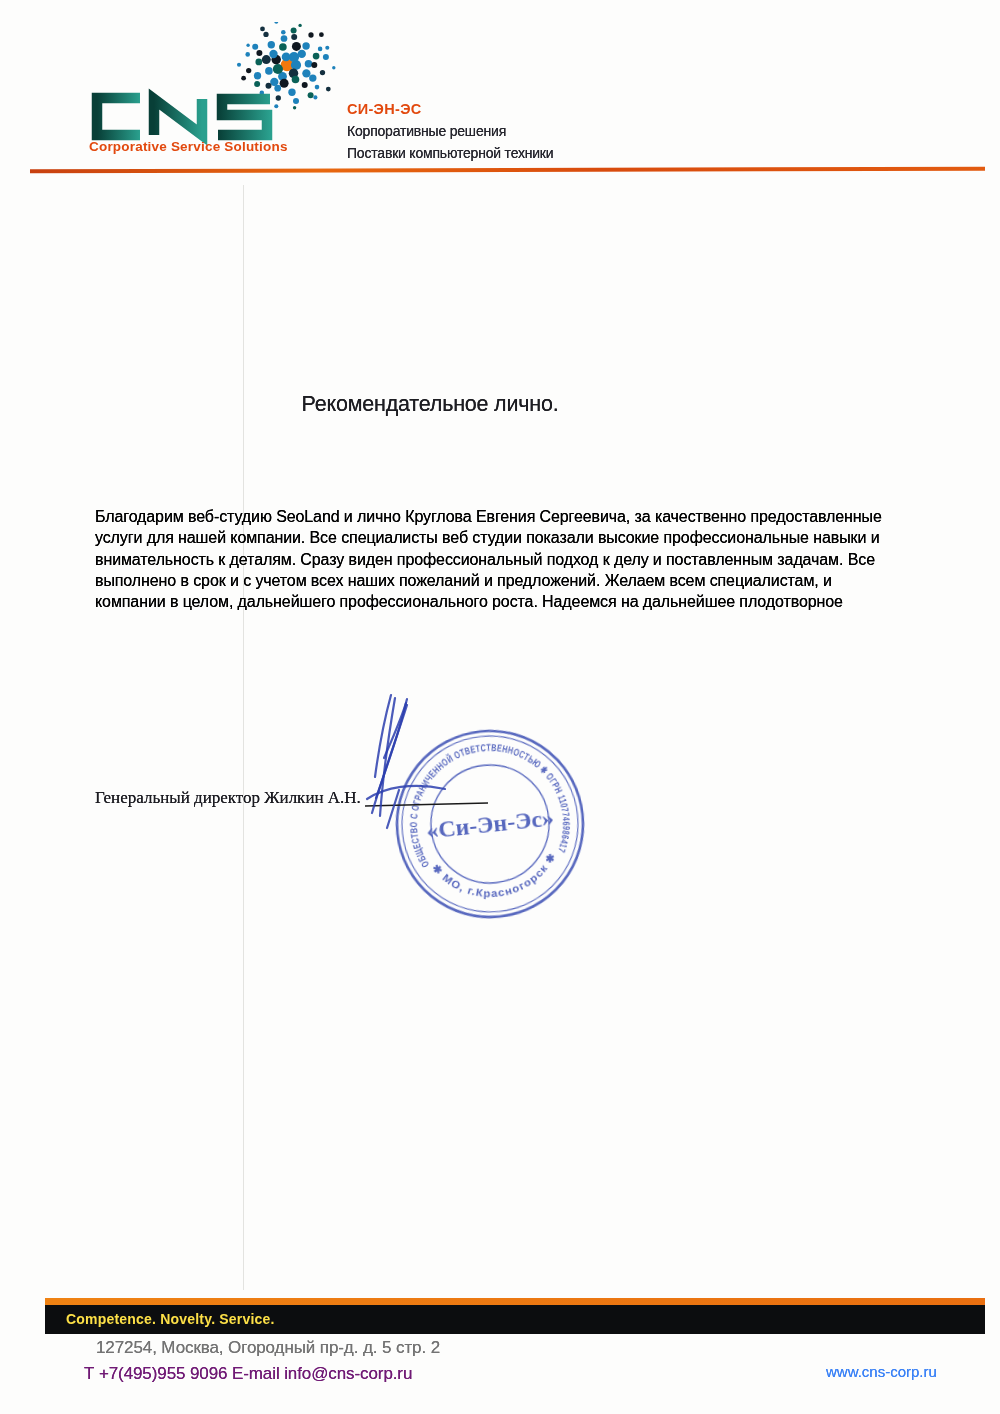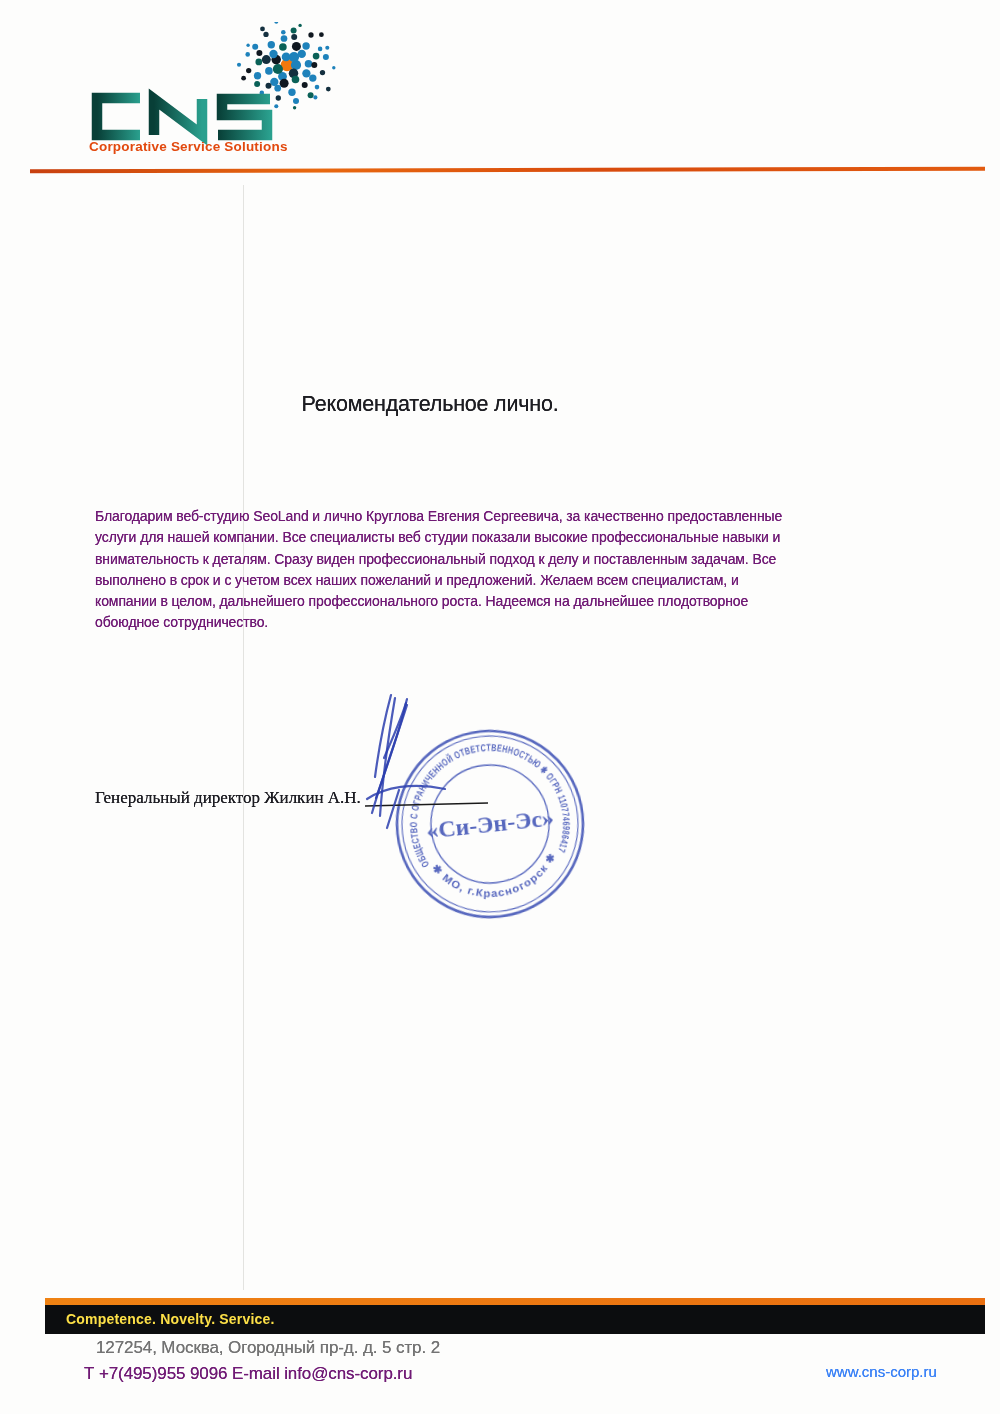--- a/index.html
+++ b/index.html
@@ -26,22 +26,22 @@
     transform:rotate(-.15deg);
   }
   
   .crease{position:absolute;left:243px;top:185px;width:1px;height:1105px;background:rgba(150,150,138,.25);}
   .title{
     position:absolute;left:95px;top:392px;width:670px;text-align:center;
     font-size:21.5px;font-weight:400;color:#1d1d22;letter-spacing:-.2px;
     text-shadow:0 0 .5px currentColor;margin:0;
   }
   .body-text{
-    position:absolute;left:95px;top:506px;font-size:14px;line-height:21.3px;
-    letter-spacing:-.1px;color:#701a75;white-space:nowrap;
+    position:absolute;left:95px;top:506px;font-size:16px;line-height:21.3px;
+    letter-spacing:-.1px;color:#000000;white-space:nowrap;
     text-shadow:0 0 .5px currentColor;
   }
   .sig-label{
     position:absolute;left:95px;top:788px;
     font-family:"Liberation Serif",serif;font-size:17px;color:#1c1c22;
     text-shadow:0 0 .3px currentColor;
   }
   
   .stamp-svg{
     position:absolute;left:388px;top:722px;width:204px;height:204px;z-index:2;
@@ -148,33 +148,37 @@
         <circle cx="214.6" cy="85.8" r="1.70" fill="#0a6157"></circle>
       </g>
     <g>
       <path class="logo-letter" d="M60,76 H17 V113 H60"></path>
       <path class="logo-letter" d="M74,113 V77 L122,113 V77"></path>
       <path class="logo-letter" d="M190,77 H142 V93 H187 V113 H138"></path>
     </g>
   </svg>
   <div class="logo-tagline">Corporative Service Solutions</div>
 
+  <div class="brand-block">
+    <div class="brand-name">СИ-ЭН-ЭС</div>
+    <div class="brand-line">Корпоративные решения</div>
+    <div class="brand-line">Поставки компьютерной техники</div>
+  </div>
   <div class="header-rule"></div>
 
   <div class="crease"></div>
 
   <h1 class="title">Рекомендательное лично.</h1>
 
   <div class="body-text">
     <div>Благодарим веб-студию SeoLand и лично Круглова Евгения Сергеевича, за качественно предоставленные</div>
     <div>услуги для нашей компании. Все специалисты веб студии показали высокие профессиональные навыки и</div>
     <div>внимательность к деталям. Сразу виден профессиональный подход к делу и поставленным задачам. Все</div>
     <div>выполнено в срок и с учетом всех наших пожеланий и предложений. Желаем всем специалистам, и</div>
     <div>компании в целом, дальнейшего профессионального роста. Надеемся на дальнейшее плодотворное</div>
-    <div>обоюдное сотрудничество.</div>
   </div>
 
   <div class="sig-label">Генеральный директор Жилкин А.Н.</div>
 
   <svg class="stamp-svg" viewBox="0 0 204 204">
     <circle cx="102" cy="102" r="93" stroke-width="2.6"></circle>
     <circle cx="102" cy="102" r="88" stroke-width="1.1"></circle>
     <circle cx="102" cy="102" r="59" stroke-width="1.3"></circle>
     <defs>
       <path id="ringPath" d="M38.8,138.5 A73,73 0 1 1 165.2,138.5"></path>

